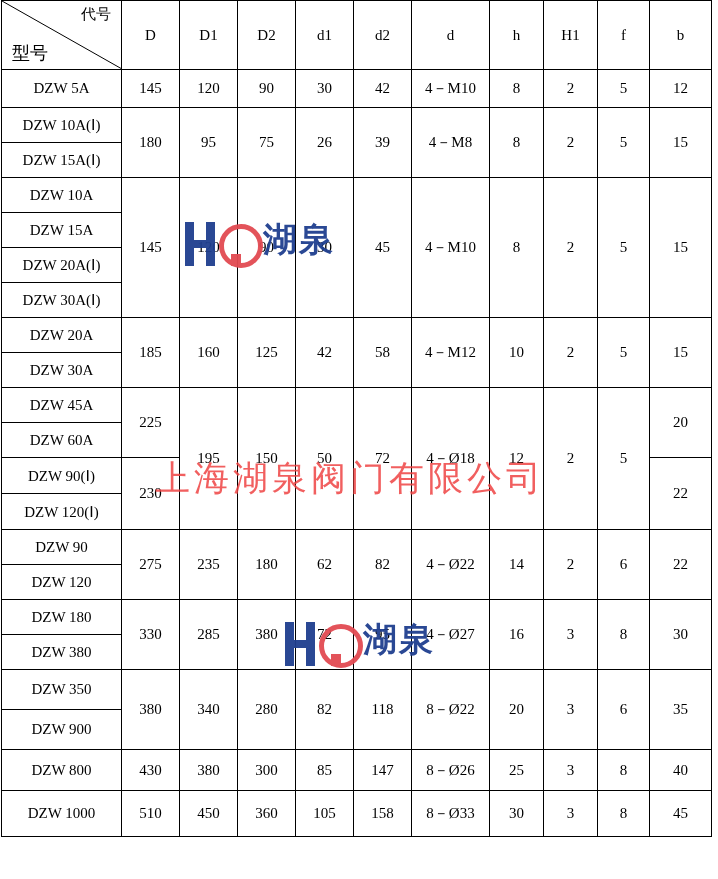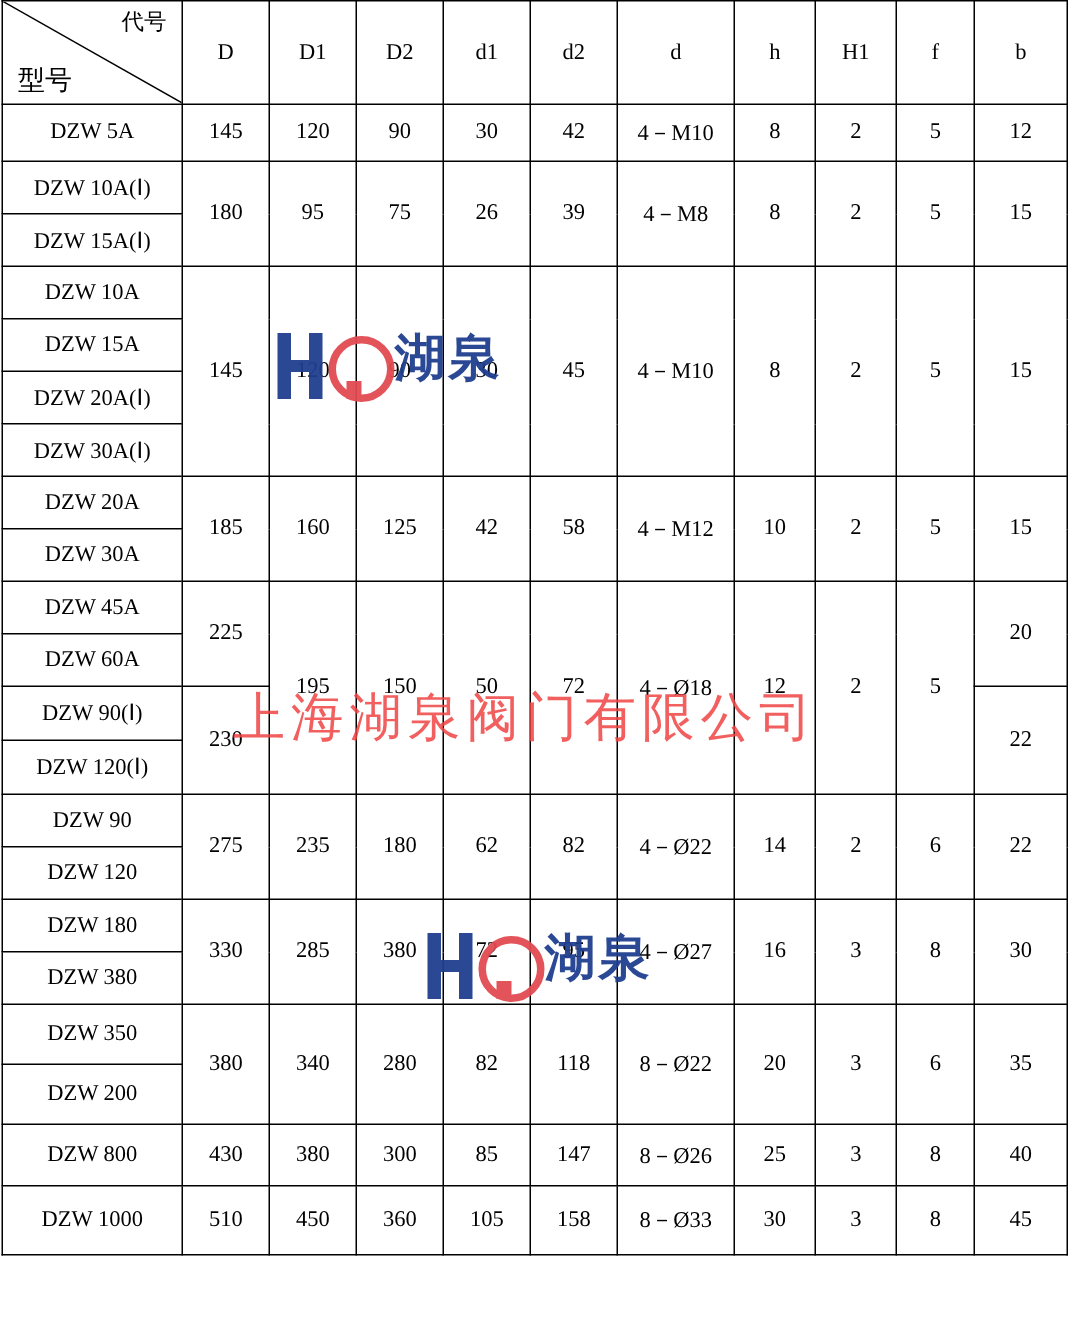--- a/index.html
+++ b/index.html
@@ -327,21 +327,21 @@
         <td rowspan="2">280</td>
         <td rowspan="2">82</td>
         <td rowspan="2">118</td>
         <td rowspan="2">8－Ø22</td>
         <td rowspan="2">20</td>
         <td rowspan="2">3</td>
         <td rowspan="2">6</td>
         <td rowspan="2">35</td>
       </tr>
       <tr style="height:40px">
-        <td class="model">DZW 200</td>
+        <td class="model">DZW 900</td>
       </tr>
 
       <tr style="height:41px">
         <td class="model">DZW 800</td>
         <td>430</td>
         <td>380</td>
         <td>300</td>
         <td>85</td>
         <td>147</td>
         <td>8－Ø26</td>

